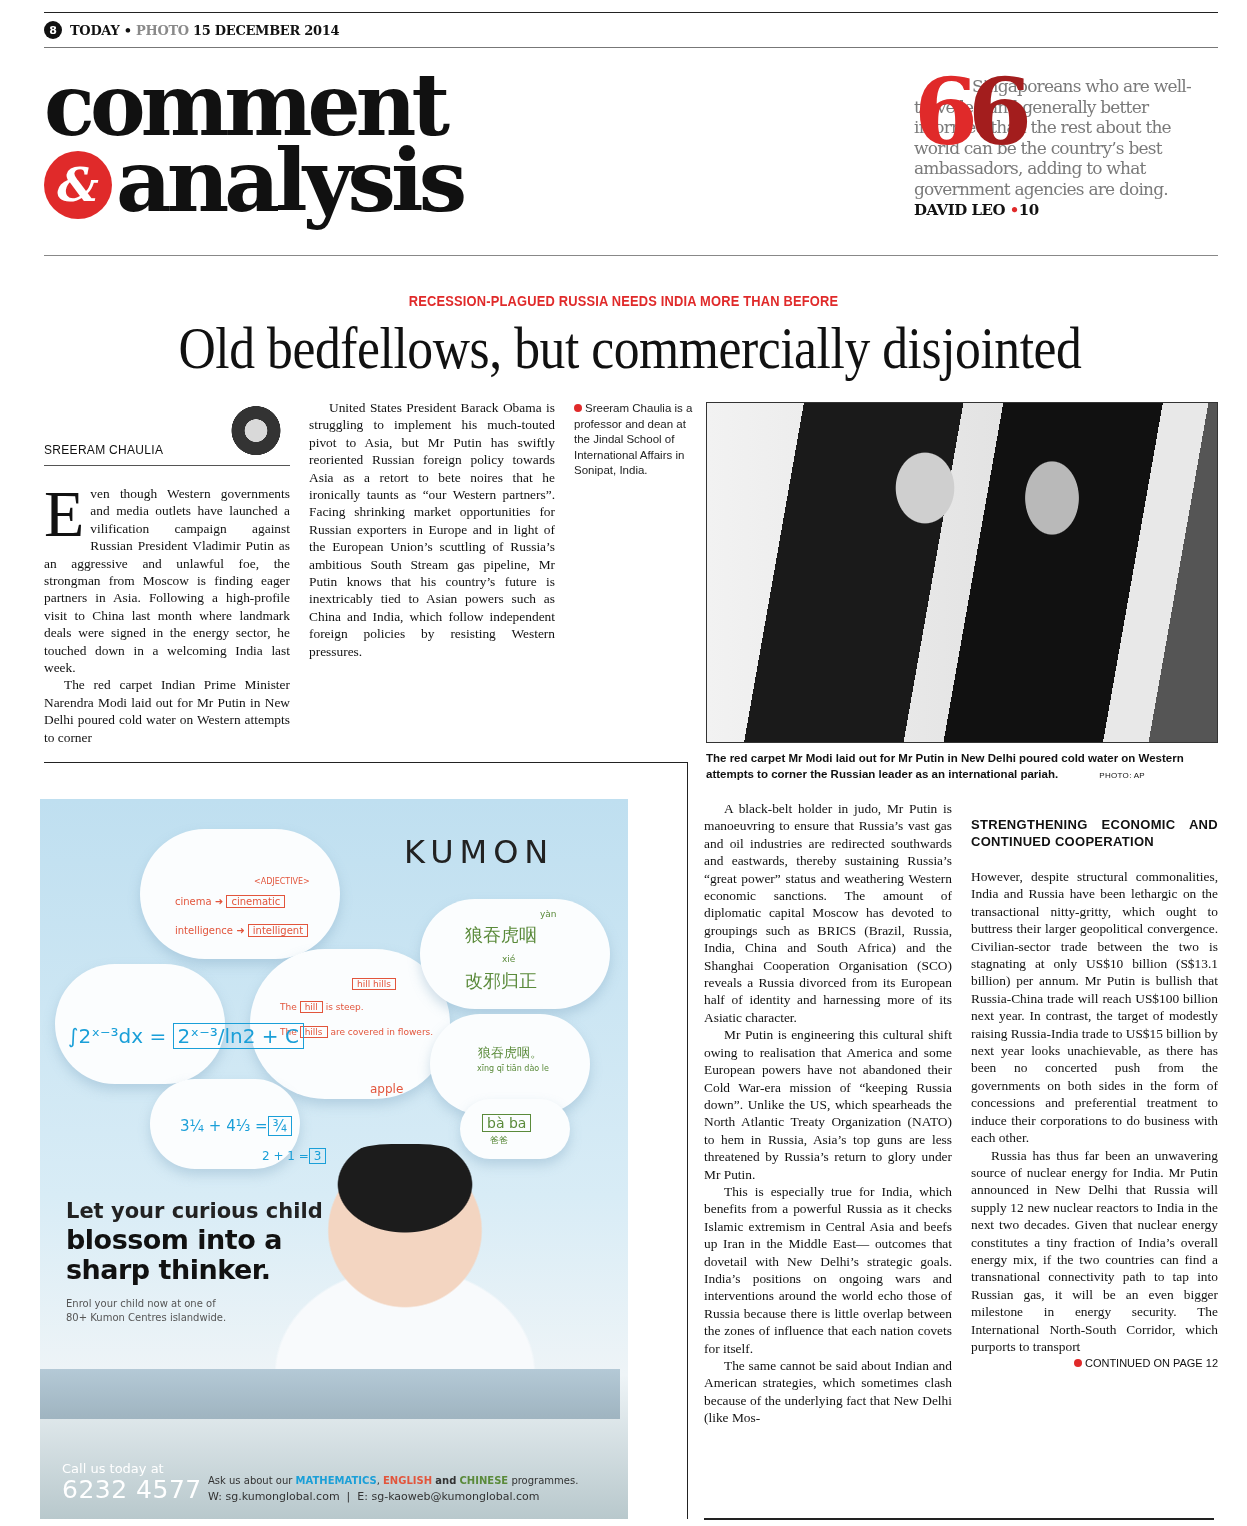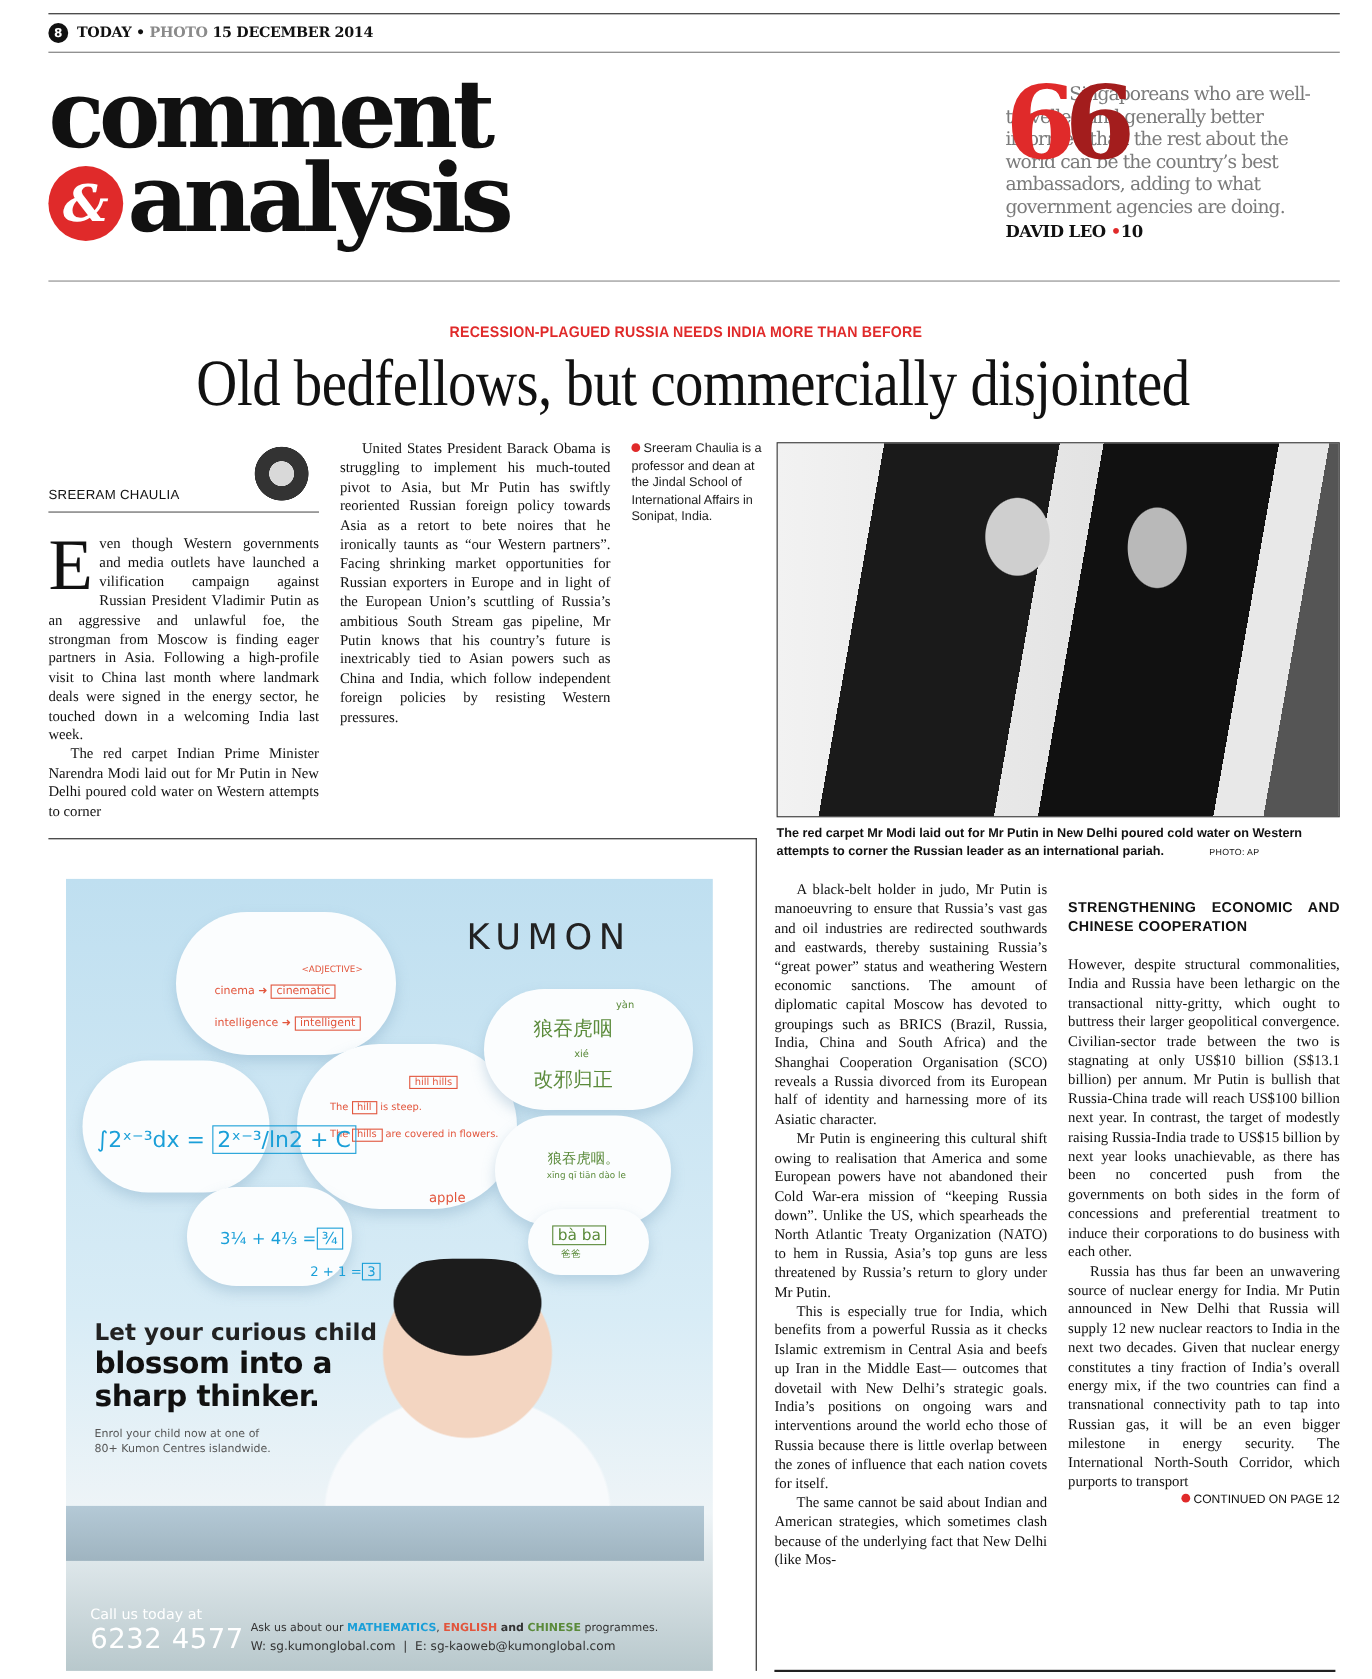--- a/index.html
+++ b/index.html
@@ -53,21 +53,21 @@
       linear-gradient(100deg, transparent 0 52%, #111 52% 80%, #e8e8e8 80% 88%, #555 88%),
       linear-gradient(90deg, #f2f2f2, #d8d8d8);
   }
   .caption { left: 706px; top: 750px; width: 512px; font: bold 11.5px/16px "Liberation Sans", sans-serif; }
   .caption .credit { font-weight: normal; font-size: 8px; letter-spacing: 0.3px; margin-left: 38px; }
 
   .subhead { font: bold 13px/17px "Liberation Sans", sans-serif; letter-spacing: 0.3px; margin: 16px 0 18px; }
   .continued { text-align: right; font: 11px "Liberation Sans", sans-serif; margin-top: 2px; }
 
   
-  .ad { left: 60px; top: 799px; width: 588px; height: 720px; overflow: hidden;
+  .ad { left: 40px; top: 799px; width: 588px; height: 720px; overflow: hidden;
     background: linear-gradient(180deg, #bfdff0 0%, #d8ecf6 55%, #eef4f7 80%, #b8c8cc 100%); }
   .cloud { position: absolute; background: #fbfdfe; border-radius: 60px; box-shadow: 0 6px 12px rgba(120,160,190,0.35); }
   .kumon-logo { position: absolute; left: 364px; top: 34px; font: 32px "DejaVu Sans", sans-serif; letter-spacing: 6px; color: #222; }
   .ad-red { color: #e2553c; font-family: "DejaVu Sans", sans-serif; }
   .ad-blue { color: #1a9fd8; font-family: "DejaVu Sans", sans-serif; }
   .ad-green { color: #5a8a3a; font-family: "DejaVu Sans", sans-serif; }
   .boxed { border: 1.5px solid currentColor; padding: 0 4px; }
   .ad-head1 { position: absolute; left: 26px; top: 400px; font: bold 21px "DejaVu Sans", sans-serif; color: #222; }
   .ad-head2 { position: absolute; left: 26px; top: 426px; font: bold 27px/30px "DejaVu Sans", sans-serif; color: #111; letter-spacing: -0.5px; }
   .ad-sub { position: absolute; left: 26px; top: 498px; font: 10px/14px "DejaVu Sans", sans-serif; color: #555; }
@@ -194,21 +194,21 @@
 </div>
 
 <div class="abs body-text col3">
   <p>A black-belt holder in judo, Mr Putin is manoeuvring to ensure that Russia’s vast gas and oil industries are redirected southwards and eastwards, thereby sustaining Russia’s “great power” status and weathering Western economic sanctions. The amount of diplomatic capital Moscow has devoted to groupings such as BRICS (Brazil, Russia, India, China and South Africa) and the Shanghai Cooperation Organisation (SCO) reveals a Russia divorced from its European half of identity and harnessing more of its Asiatic character.</p>
   <p>Mr Putin is engineering this cultural shift owing to realisation that America and some European powers have not abandoned their Cold War-era mission of “keeping Russia down”. Unlike the US, which spearheads the North Atlantic Treaty Organization (NATO) to hem in Russia, Asia’s top guns are less threatened by Russia’s return to glory under Mr Putin.</p>
   <p>This is especially true for India, which benefits from a powerful Russia as it checks Islamic extremism in Central Asia and beefs up Iran in the Middle East— outcomes that dovetail with New Delhi’s strategic goals. India’s positions on ongoing wars and interventions around the world echo those of Russia because there is little overlap between the zones of influence that each nation covets for itself.</p>
   <p>The same cannot be said about Indian and American strategies, which sometimes clash because of the underlying fact that New Delhi (like Mos-</p>
 </div>
 
 <div class="abs body-text col4">
-  <div class="subhead">STRENGTHENING ECONOMIC AND CHINESE COOPERATION</div>
+  <div class="subhead">STRENGTHENING ECONOMIC AND CONTINUED COOPERATION</div>
   <p class="first">However, despite structural commonalities, India and Russia have been lethargic on the transactional nitty-gritty, which ought to buttress their larger geopolitical convergence. Civilian-sector trade between the two is stagnating at only US$10 billion (S$13.1 billion) per annum. Mr Putin is bullish that Russia-China trade will reach US$100 billion next year. In contrast, the target of modestly raising Russia-India trade to US$15 billion by next year looks unachievable, as there has been no concerted push from the governments on both sides in the form of concessions and preferential treatment to induce their corporations to do business with each other.</p>
   <p>Russia has thus far been an unwavering source of nuclear energy for India. Mr Putin announced in New Delhi that Russia will supply 12 new nuclear reactors to India in the next two decades. Given that nuclear energy constitutes a tiny fraction of India’s overall energy mix, if the two countries can find a transnational connectivity path to tap into Russian gas, it will be an even bigger milestone in energy security. The International North-South Corridor, which purports to transport</p>
   <div class="continued">
     <span class="red-dot"></span><span>CONTINUED ON PAGE 12</span>
   </div>
 </div>
 
 <div class="rule" style="left:704px;top:1518px;width:510px;height:1.5px;"></div>
 
 </body></html>

